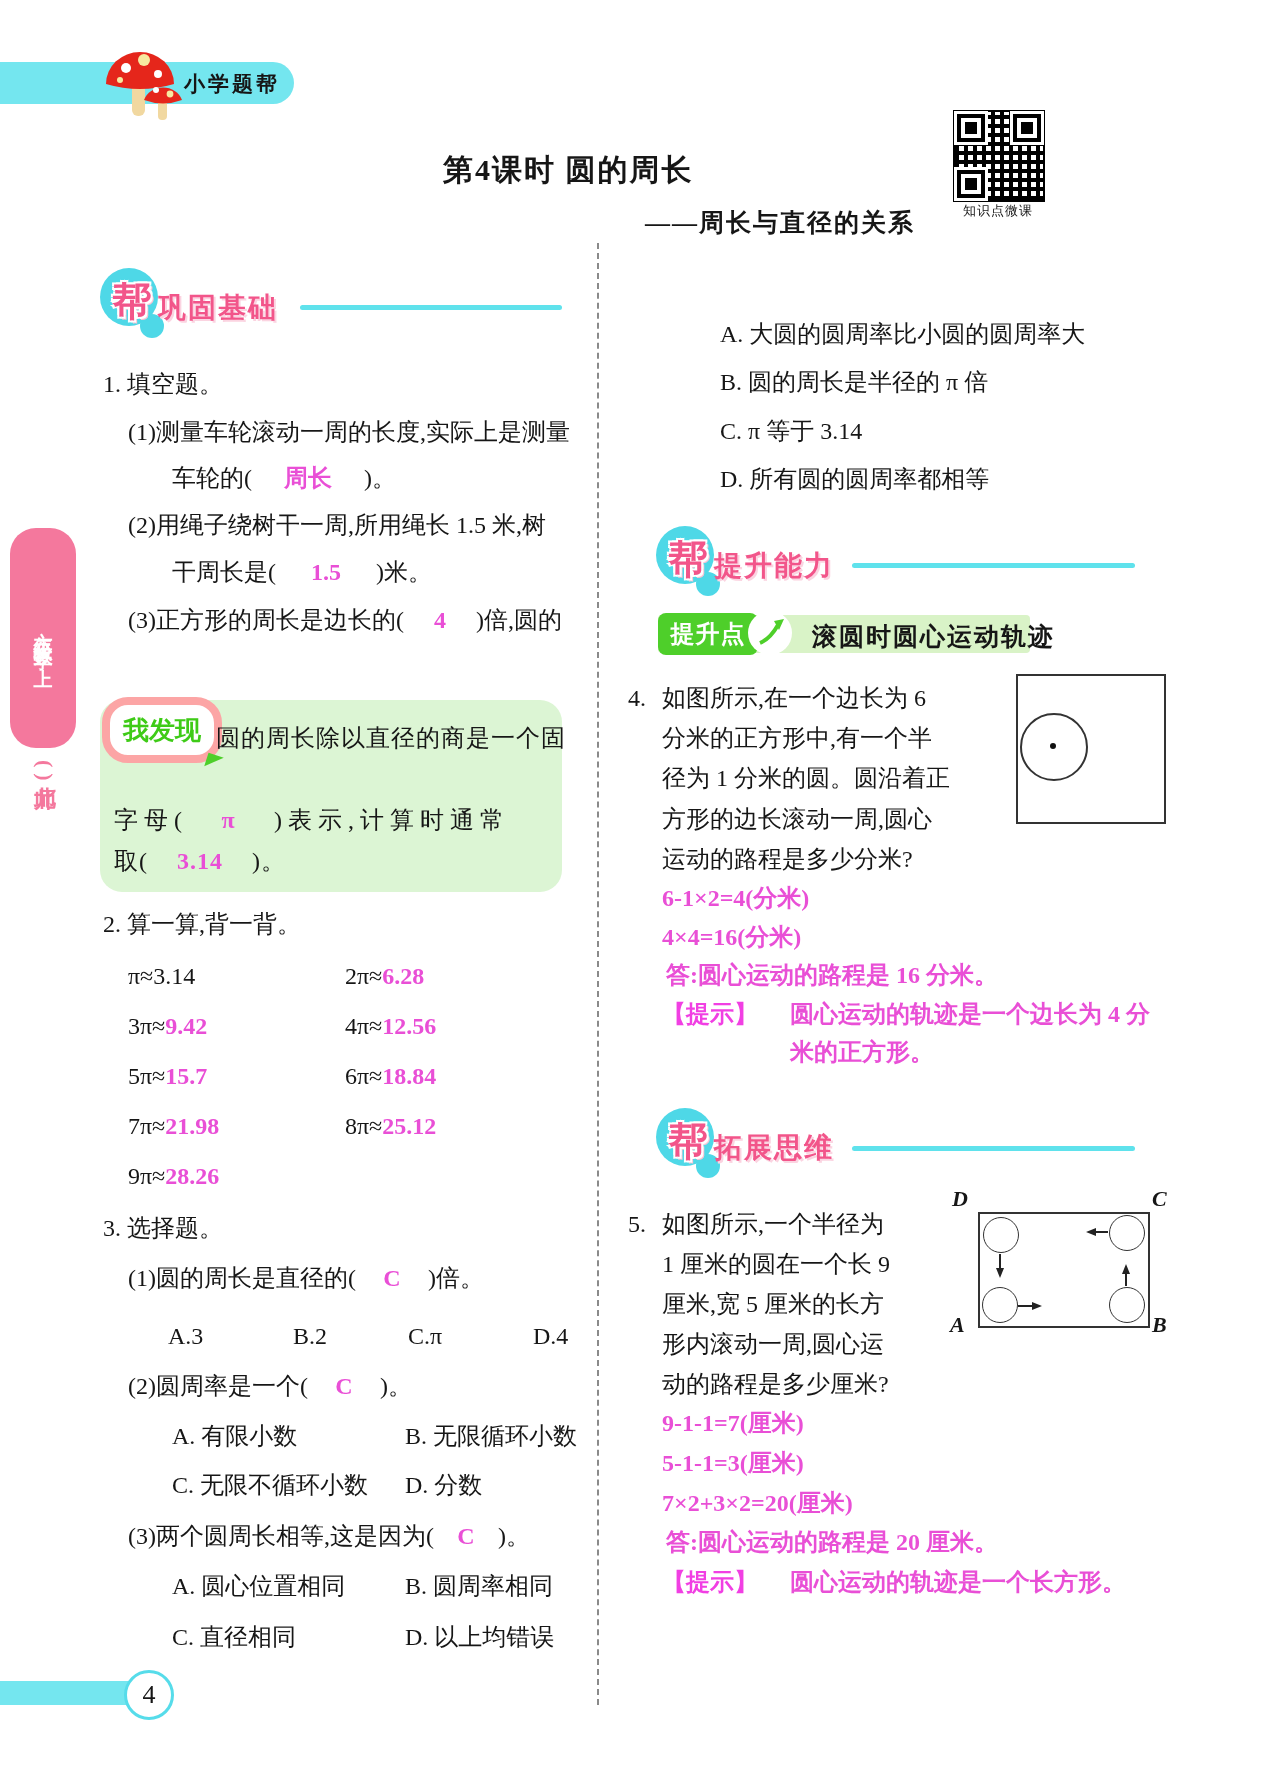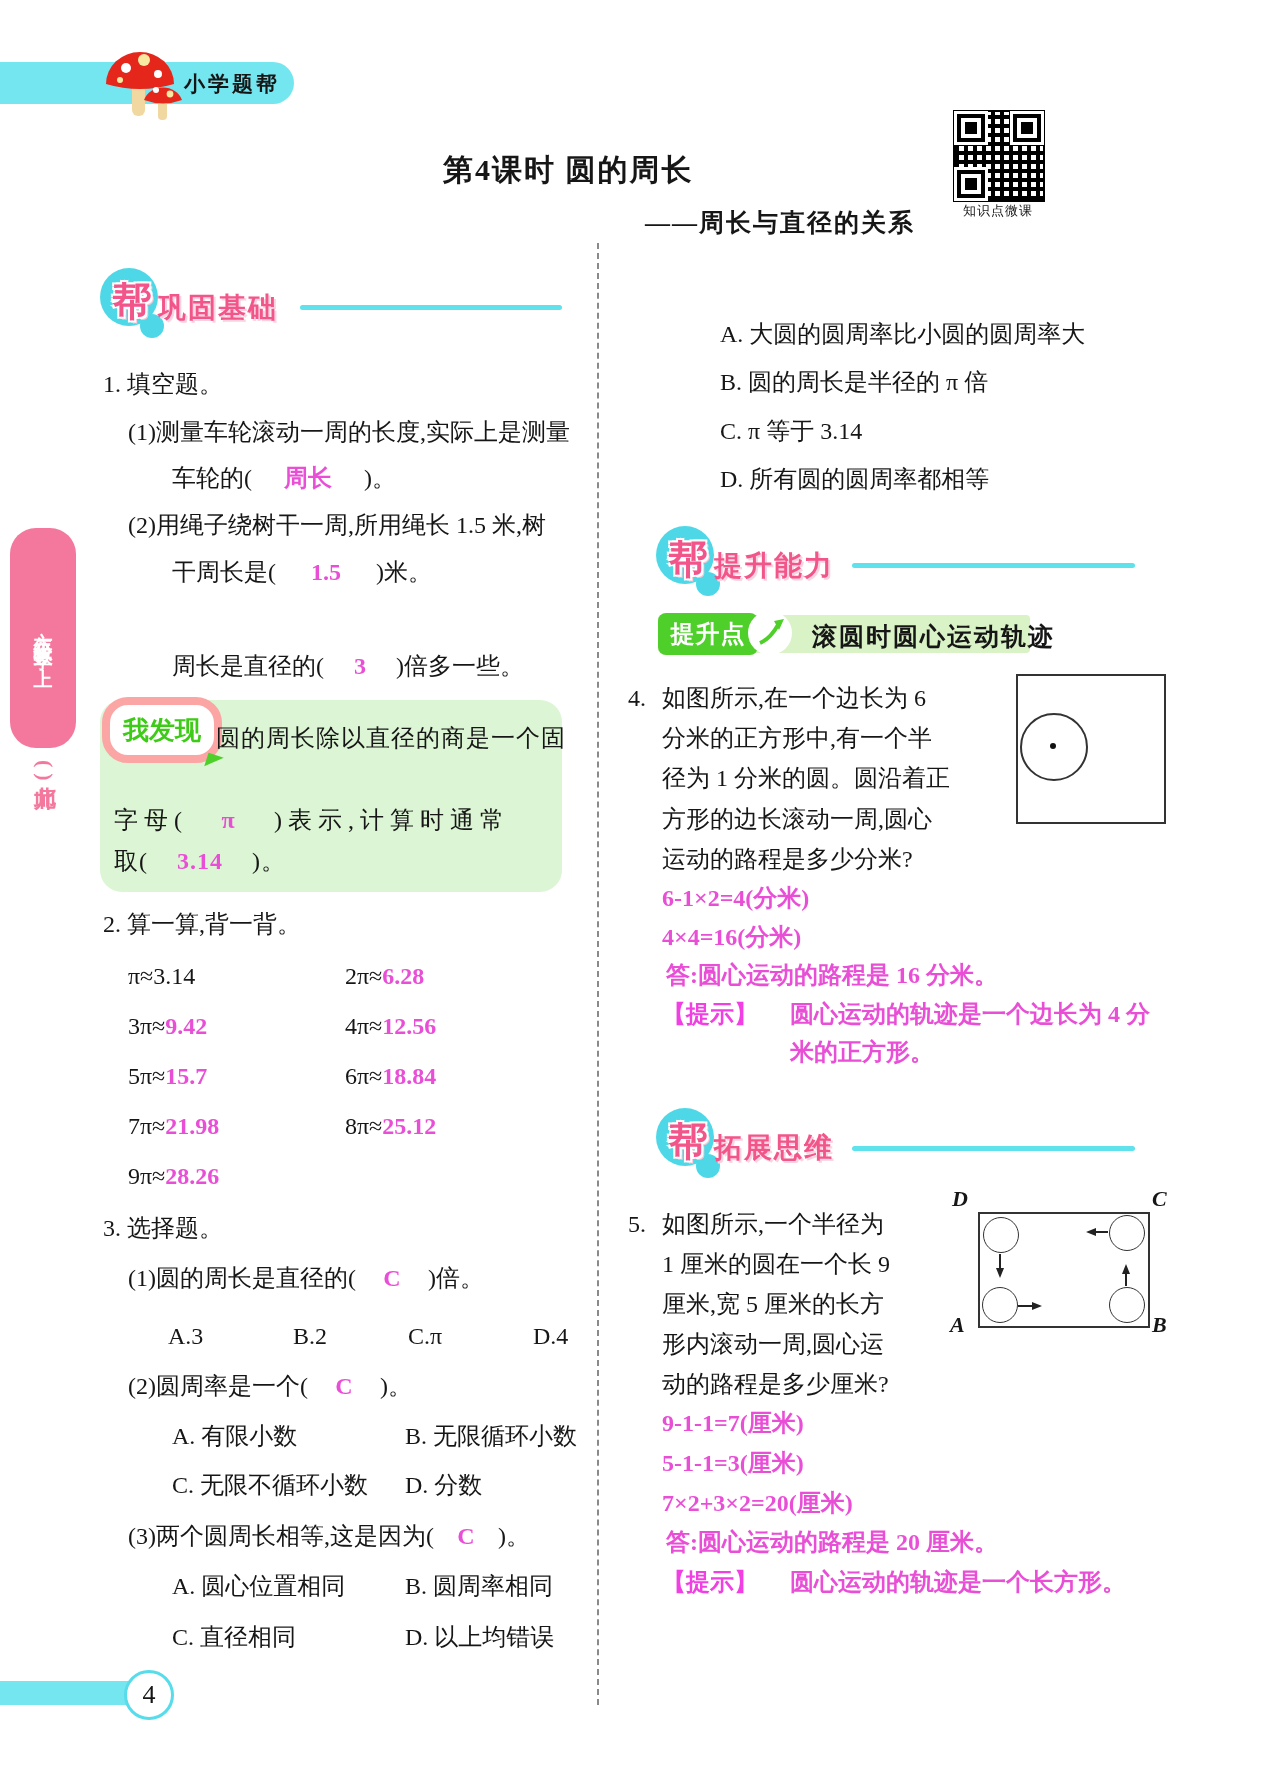--- a/index.html
+++ b/index.html
@@ -111,21 +111,21 @@
   <div class="blob" style="left:100px;top:268px"></div>
   <div class="bang" style="left:112px;top:274px;position:absolute">帮</div>
   <div class="sectitle" style="left:158px;top:289px">巩固基础</div>
   <div class="secline" style="left:300px;top:305px;width:262px"></div>
 
   <div class="ln" style="left:103px;top:370px">1. 填空题。</div>
   <div class="ln" style="left:128px;top:418px">(1)测量车轮滚动一周的长度,实际上是测量</div>
   <div class="ln" style="left:172px;top:464px"><span>车轮的(</span><span class="ans blank" style="width:112px">周长</span><span>)。</span></div>
   <div class="ln" style="left:128px;top:511px">(2)用绳子绕树干一周,所用绳长 1.5 米,树</div>
   <div class="ln" style="left:172px;top:558px"><span>干周长是(</span><span class="ans blank" style="width:100px">1.5</span><span>)米。</span></div>
-  <div class="ln" style="left:172px;top:652px"><span>周长是直径的(</span><span class="ans blank" style="width:72px">3</span><span>)倍多一些。</span></div>
+  <div class="ln" style="left:128px;top:606px"><span>(3)正方形的周长是边长的(</span><span class="ans blank" style="width:72px">4</span><span>)倍,圆的</span></div>
 
   <div class="gbox"></div>
   <div class="bubble">
       <span>我发现</span>
     </div>
   <div class="ln kai" style="left:216px;top:724px">圆的周长除以直径的商是一个固</div>
   <div class="ln" style="left:114px;top:806px;letter-spacing:6px"><span>字母(</span><span class="ans blank" style="width:86px">π</span><span>)表示,计算时通常</span></div>
   <div class="ln kai" style="left:114px;top:847px"><span>取(</span><span class="ans blank" style="width:104px">3.14</span><span>)。</span></div>
 
   <div class="ln" style="left:103px;top:910px">2. 算一算,背一背。</div>

